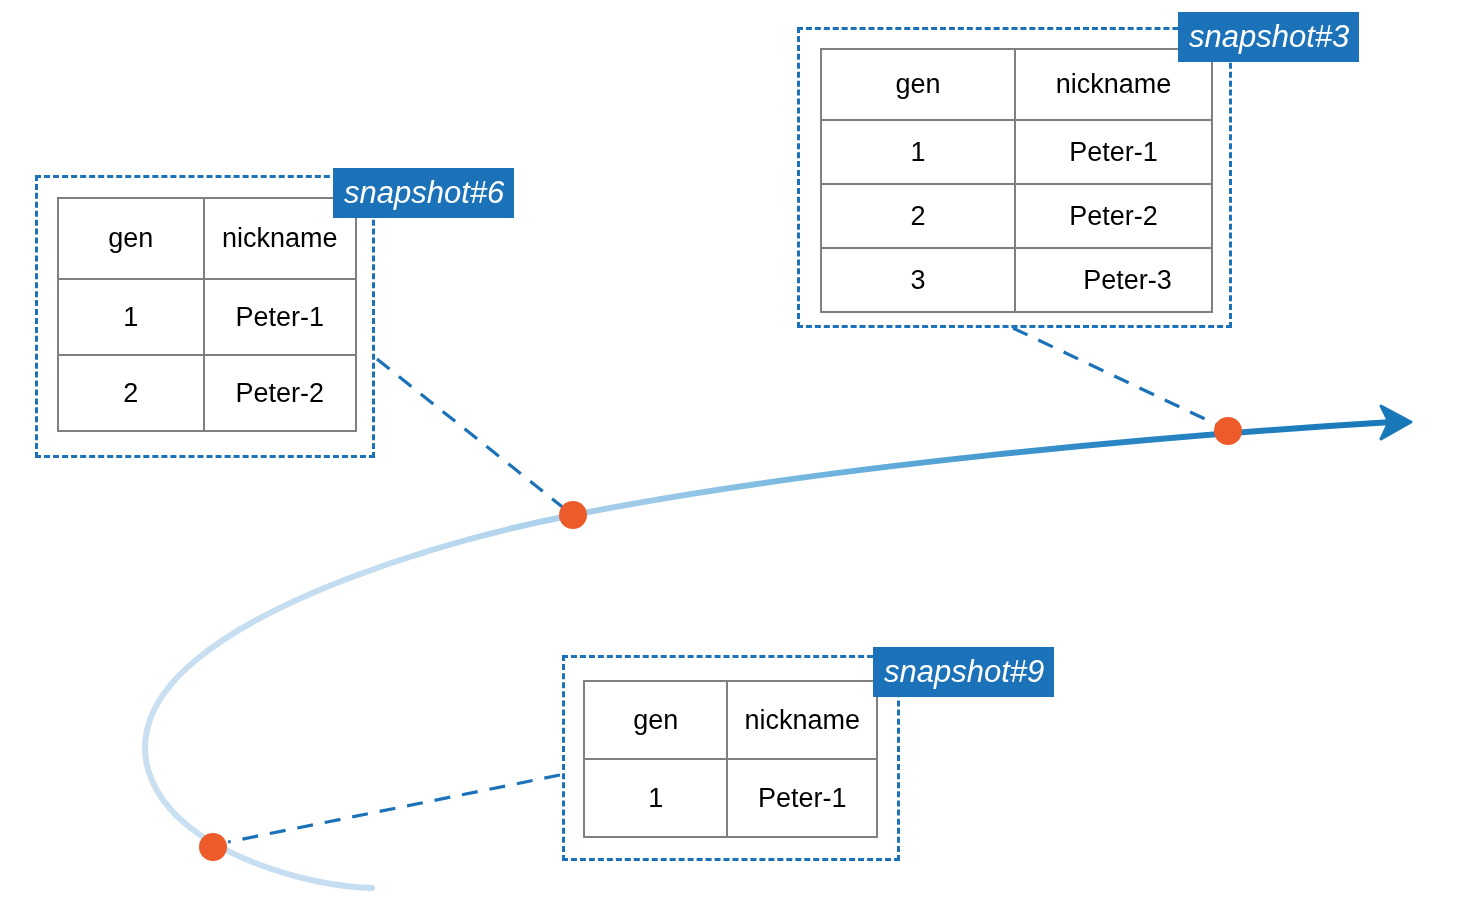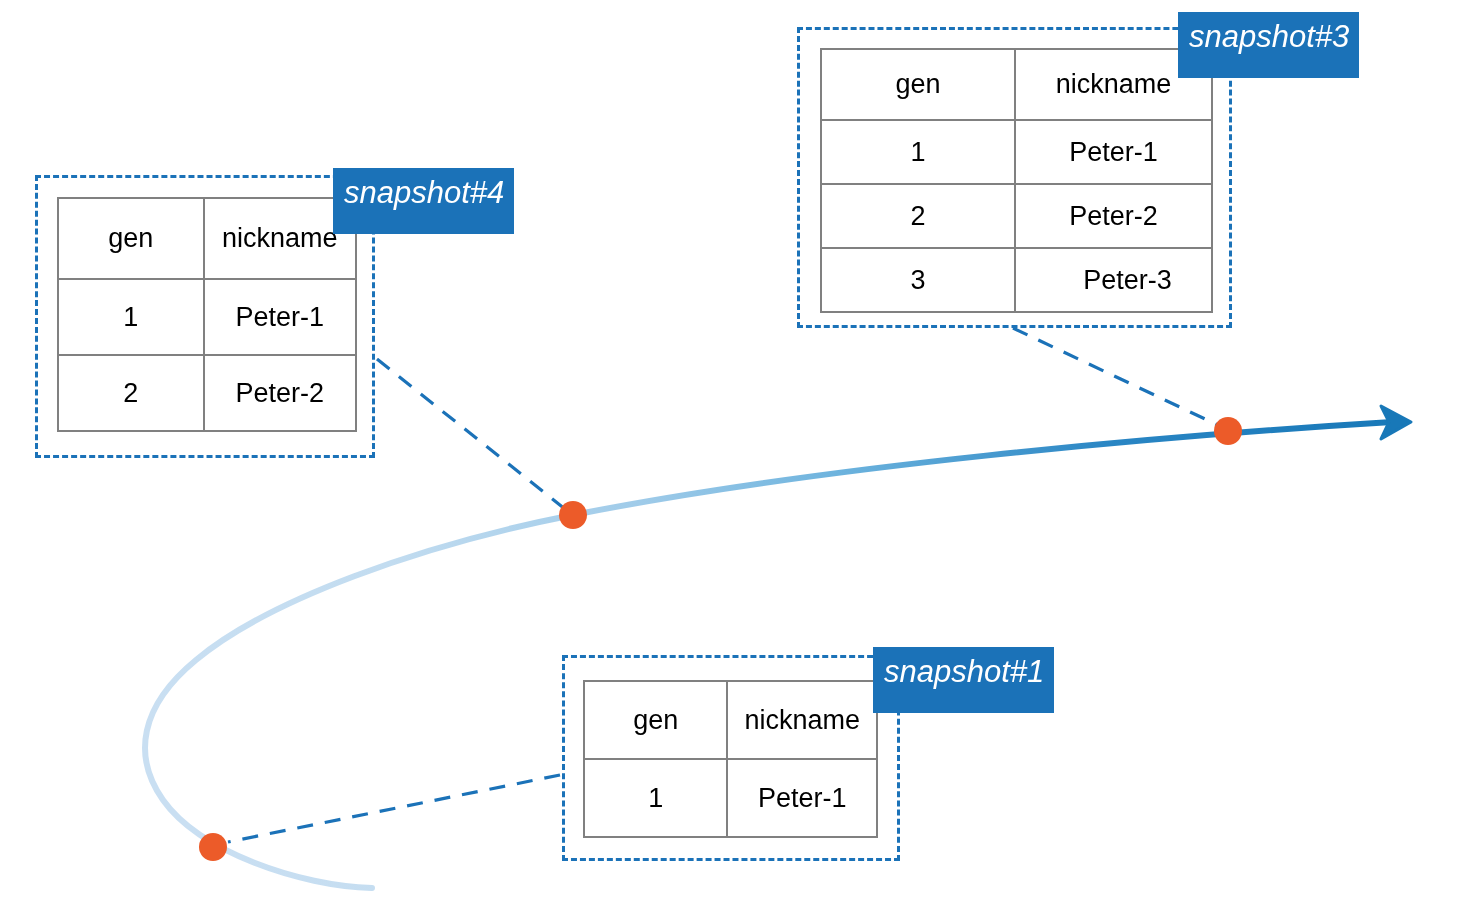--- a/index.html
+++ b/index.html
@@ -49,21 +49,21 @@
   }
   .snap-table td.hdr { }
   .badge {
     position: absolute;
     background: #1b72b8;
     color: #ffffff;
     font-style: italic;
     font-size: 31px;
     font-family: "Liberation Sans", sans-serif;
     line-height: 1;
-    padding: 9px 10px 26px 11px;
+    padding: 9px 10px 10px 11px;
     white-space: nowrap;
     letter-spacing: 0px;
   }
 </style>
 </head>
 <body>
 
 <div id="stage">
 
   <svg class="flowlayer" viewBox="0 0 1462 898">
@@ -108,21 +108,21 @@
       <tr>
         <td style="height:74px;">1</td>
         <td style="height:74px;">Peter-1</td>
       </tr>
       <tr>
         <td style="height:74px;">2</td>
         <td style="height:74px;">Peter-2</td>
       </tr>
     </tbody>
       </table>
-    <div class="badge" style="left:333px; top:168px;">snapshot#4</div>
+    <div class="badge" style="left:333px; top:168px;">snapshot#6</div>
   </div>
 
   <div class="snapshot-group">
     <div class="dashed-box" style="left:797px; top:27px; width:435px; height:301px;"></div>
     <table class="snap-table" style="left:820px; top:48px; width:393px;">
       <tbody>
           <tr>
         <td class="hdr" style="width:196px; height:69px;">gen</td>
         <td class="hdr" style="width:197px; height:69px;">nickname</td>
       </tr>
@@ -150,16 +150,16 @@
           <tr>
         <td class="hdr" style="width:146px; height:76px;">gen</td>
         <td class="hdr" style="width:149px; height:76px;">nickname</td>
       </tr>
       <tr>
         <td style="height:76px;">1</td>
         <td style="height:76px;">Peter-1</td>
       </tr>
     </tbody>
       </table>
-    <div class="badge" style="left:873px; top:647px;">snapshot#1</div>
+    <div class="badge" style="left:873px; top:647px;">snapshot#9</div>
   </div>
 
 </div>
 
 </body></html>

